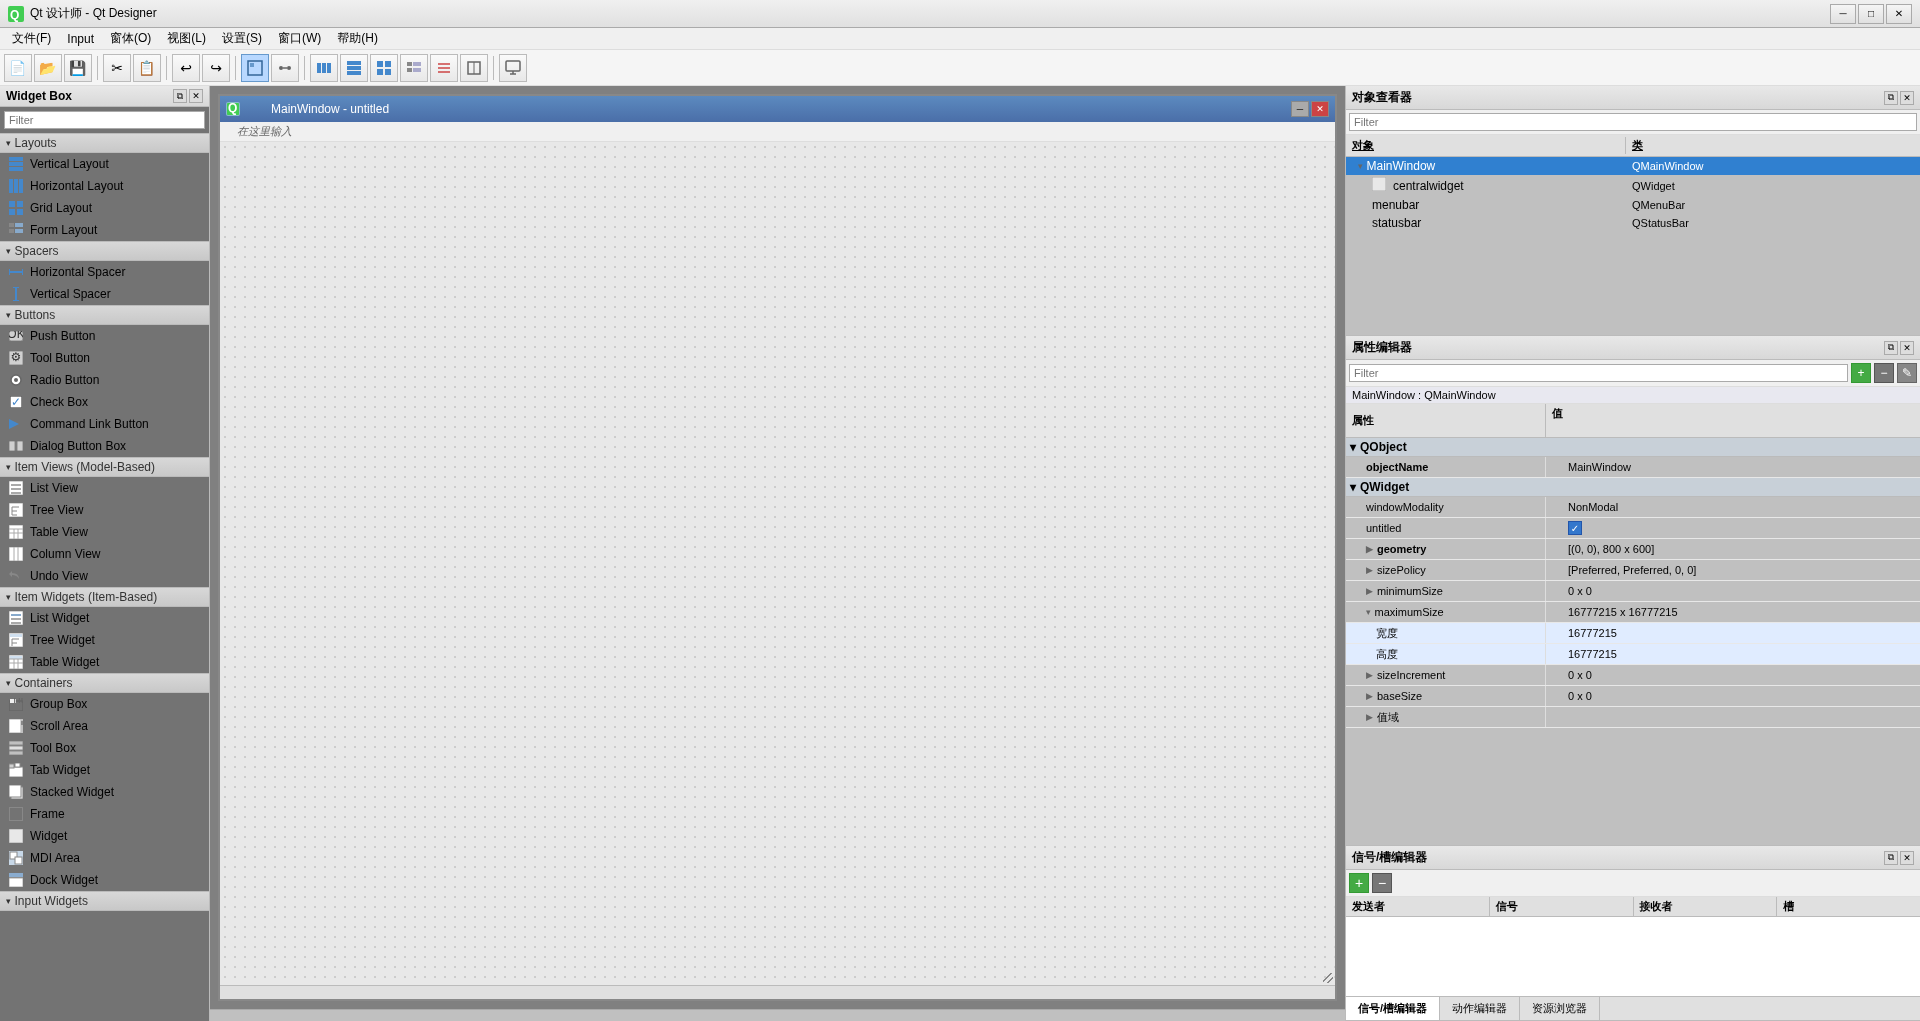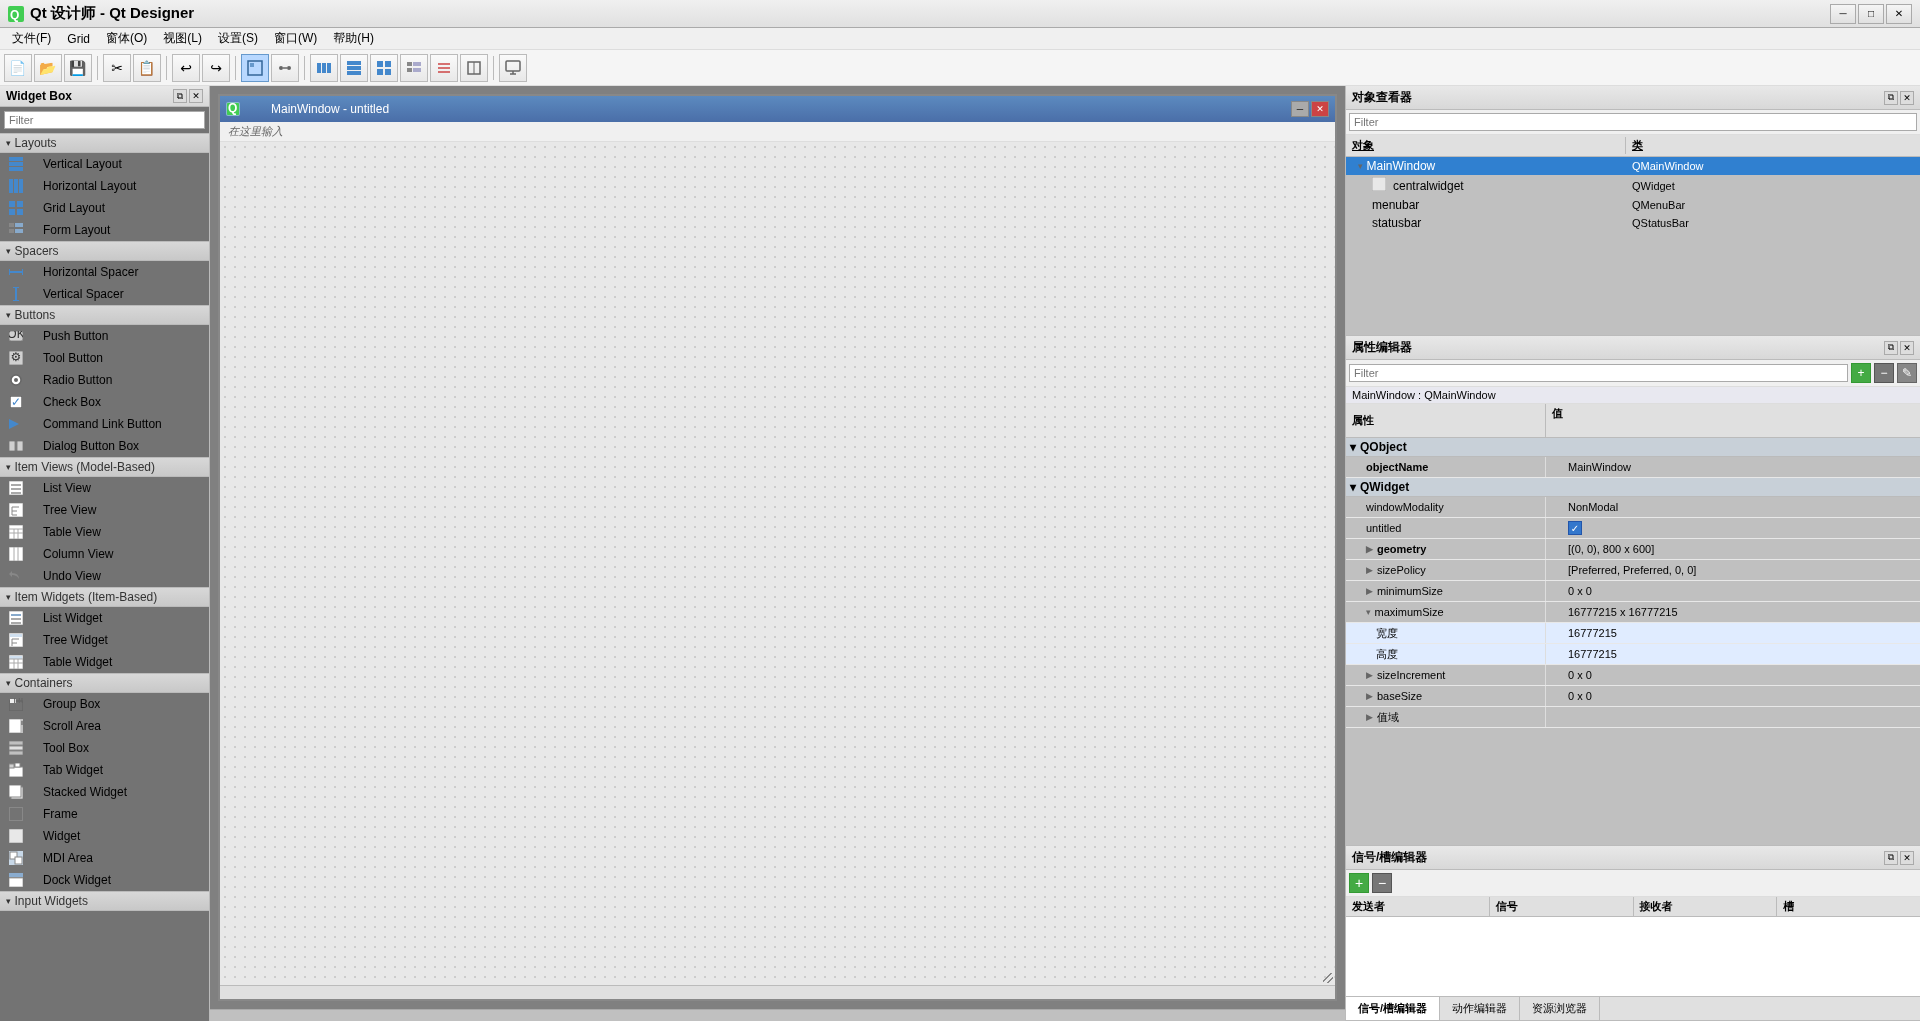--- a/index.html
+++ b/index.html
@@ -9,21 +9,21 @@
     .title-bar {
       background: linear-gradient(to bottom, #f0f0f0, #e0e0e0);
       height: 28px;
       display: flex;
       align-items: center;
       padding: 0 8px;
       border-bottom: 1px solid #aaa;
       flex-shrink: 0;
     }
     .title-bar-icon { width: 16px; height: 16px; margin-right: 6px; }
-    .title-text { flex: 1; font-size: 15px; color: #000; font-weight: bold; }
+    .title-text { flex: 1; font-size: 12px; color: #000; }
     .title-controls { display: flex; gap: 2px; }
     .title-btn {
       width: 26px; height: 20px;
       background: linear-gradient(to bottom, #f5f5f5, #e0e0e0);
       border: 1px solid #aaa;
       display: flex; align-items: center; justify-content: center;
       cursor: pointer; font-size: 10px;
     }
 
     
@@ -115,21 +115,21 @@
       display: flex;
       align-items: center;
       gap: 4px;
     }
     .widget-category-arrow { font-size: 9px; }
     .widget-item {
       display: flex;
       align-items: center;
       padding: 3px 8px;
       cursor: pointer;
-      gap: 19px;
+      gap: 6px;
       font-size: 11px;
       color: #000;
     }
     .widget-item-icon { width: 16px; height: 16px; flex-shrink: 0; display: flex; align-items: center; justify-content: center; }
     
     
     .design-area {
       flex: 1;
       background: #808080;
       display: flex;
@@ -160,21 +160,21 @@
     .main-window-titlebar-btns { display: flex; gap: 2px; }
     .mw-btn { width: 18px; height: 16px; background: #aaa; border: 1px solid #888; display: flex; align-items: center; justify-content: center; font-size: 9px; cursor: pointer; }
     .mw-btn.close { background: #cc4444; color: white; }
     
     .main-window-menubar {
       background: #f0f0f0;
       height: 20px;
       border-bottom: 1px solid #ddd;
       display: flex;
       align-items: center;
-      padding: 0 8px;
+      padding: 0 17px;
     }
     .mw-menu-hint { color: #666; font-size: 11px; font-style: italic; }
     
     .main-window-canvas {
       flex: 1;
       background: #e8e8e8;
       background-image: 
         radial-gradient(circle, #cccccc 1px, transparent 1px);
       background-size: 10px 10px;
       position: relative;
@@ -431,21 +431,21 @@
   <span class="title-text">Qt 设计师 - Qt Designer</span>
   <div class="title-controls">
     <div class="title-btn">─</div>
     <div class="title-btn">□</div>
     <div class="title-btn close">✕</div>
   </div>
 </div>
 
 <div class="menu-bar">
   <div class="menu-item">文件(F)</div>
-  <div class="menu-item">Grid</div>
+  <div class="menu-item">Input</div>
   <div class="menu-item">窗体(O)</div>
   <div class="menu-item">视图(L)</div>
   <div class="menu-item">设置(S)</div>
   <div class="menu-item">窗口(W)</div>
   <div class="menu-item">帮助(H)</div>
 </div>
 
 <div class="toolbar">
   <div class="toolbar-btn">
       <span class="toolbar-icon">📄</span>

